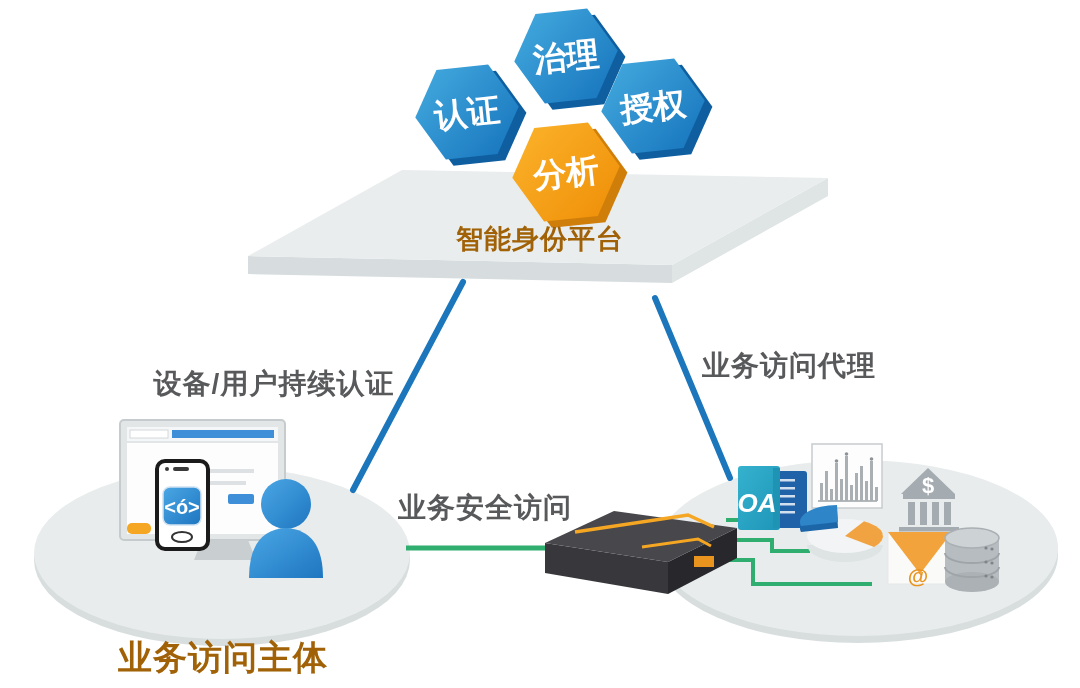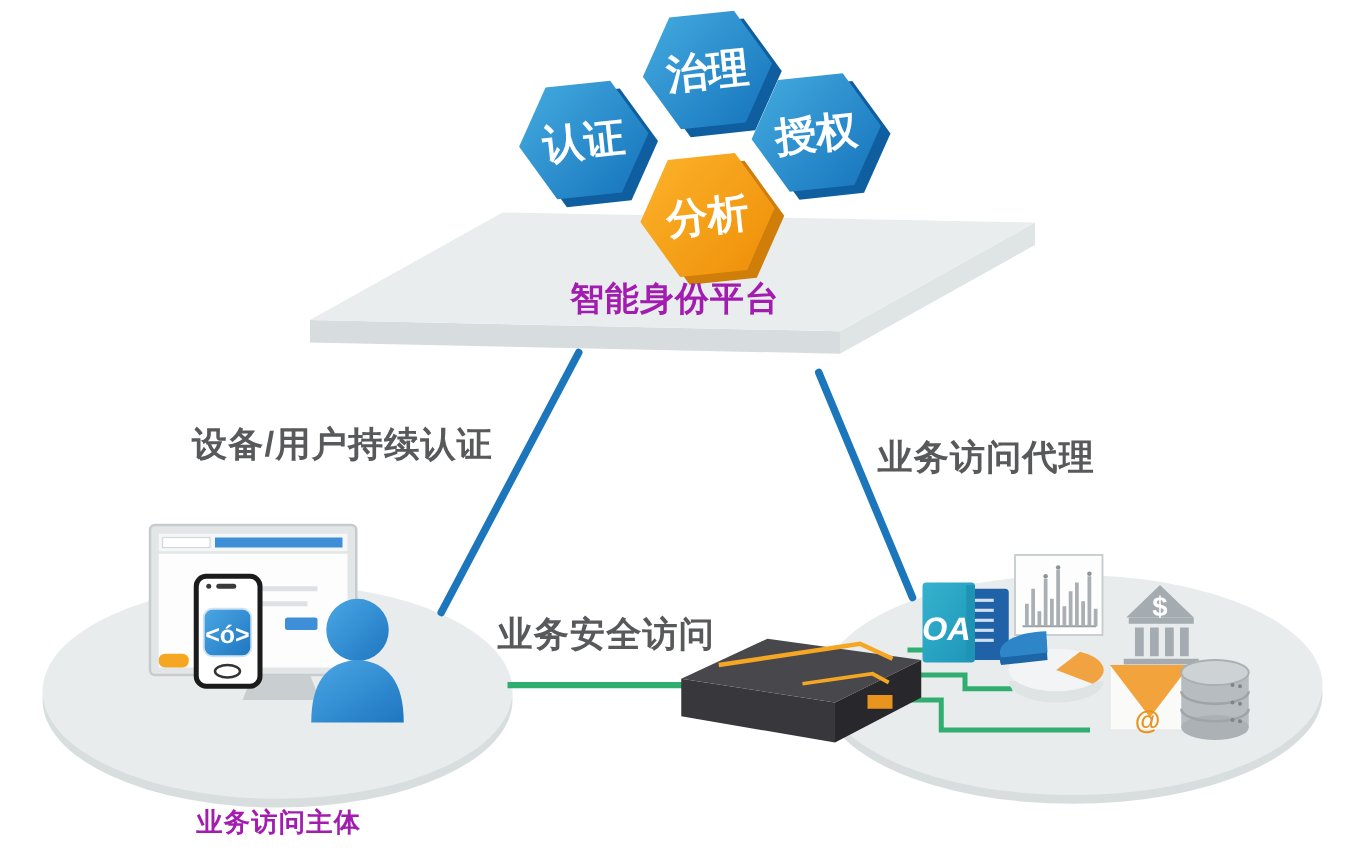--- a/index.html
+++ b/index.html
@@ -1,25 +1,25 @@
 <!DOCTYPE html>
 <html><head>
 <meta charset="utf-8">
 <style>
   html,body{margin:0;padding:0;background:#ffffff;}
   #stage{position:relative;width:1080px;height:688px;background:#ffffff;overflow:hidden;
          font-family:"Liberation Sans","DejaVu Sans",sans-serif;}
   #diagram-svg{position:absolute;left:0;top:0;}
   svg text{font-family:"Liberation Sans","DejaVu Sans",sans-serif;font-weight:bold;}
   .lbl{position:absolute;transform:translate(-50%,-50%);white-space:nowrap;font-weight:bold;letter-spacing:1px;}
-  .lbl-blue{color:#a21caf;font-family:Liberation Serif, serif;}
+  .lbl-blue{color:#a16207;font-family:Liberation Serif, serif;}
   .lbl-gray{color:#58595B;}
   .f27{font-size:27px;}
   .f28{font-size:28px;}
-  .f29{font-size:21px;}
+  .f29{font-size:34px;}
 </style>
 </head>
 <body>
 
 <div id="stage">
 
 <svg id="diagram-svg" width="1080" height="688" viewBox="0 0 1080 688">
   <defs>
     <linearGradient id="hexBlue" x1="0" y1="0" x2="1" y2="1">
       <stop offset="0" stop-color="#45ABDF"></stop>
@@ -193,21 +193,21 @@
     <circle cx="992" cy="549" r="1.6" fill="#7E8488"></circle>
     <circle cx="986" cy="562" r="1.6" fill="#7E8488"></circle>
     <circle cx="992" cy="563" r="1.6" fill="#7E8488"></circle>
     <circle cx="986" cy="576" r="1.6" fill="#7E8488"></circle>
     <circle cx="992" cy="577" r="1.6" fill="#7E8488"></circle>
   </g>
 </svg>
 
 <div class="lbl lbl-blue f27" style="left:540px;top:239px;">智能身份平台</div>
 
-<div class="lbl lbl-gray f28" style="left:274px;top:356px;">设备/用户持续认证</div>
+<div class="lbl lbl-gray f28" style="left:274px;top:384px;">设备/用户持续认证</div>
 
 <div class="lbl lbl-gray f28" style="left:789px;top:366px;">业务访问代理</div>
 
 <div class="lbl lbl-gray f28" style="left:485px;top:508px;font-family:Liberation Mono, monospace;">业务安全访问</div>
 
 <div class="lbl lbl-blue f29" style="left:223px;top:658px;">业务访问主体</div>
 
 
 </div>
 

